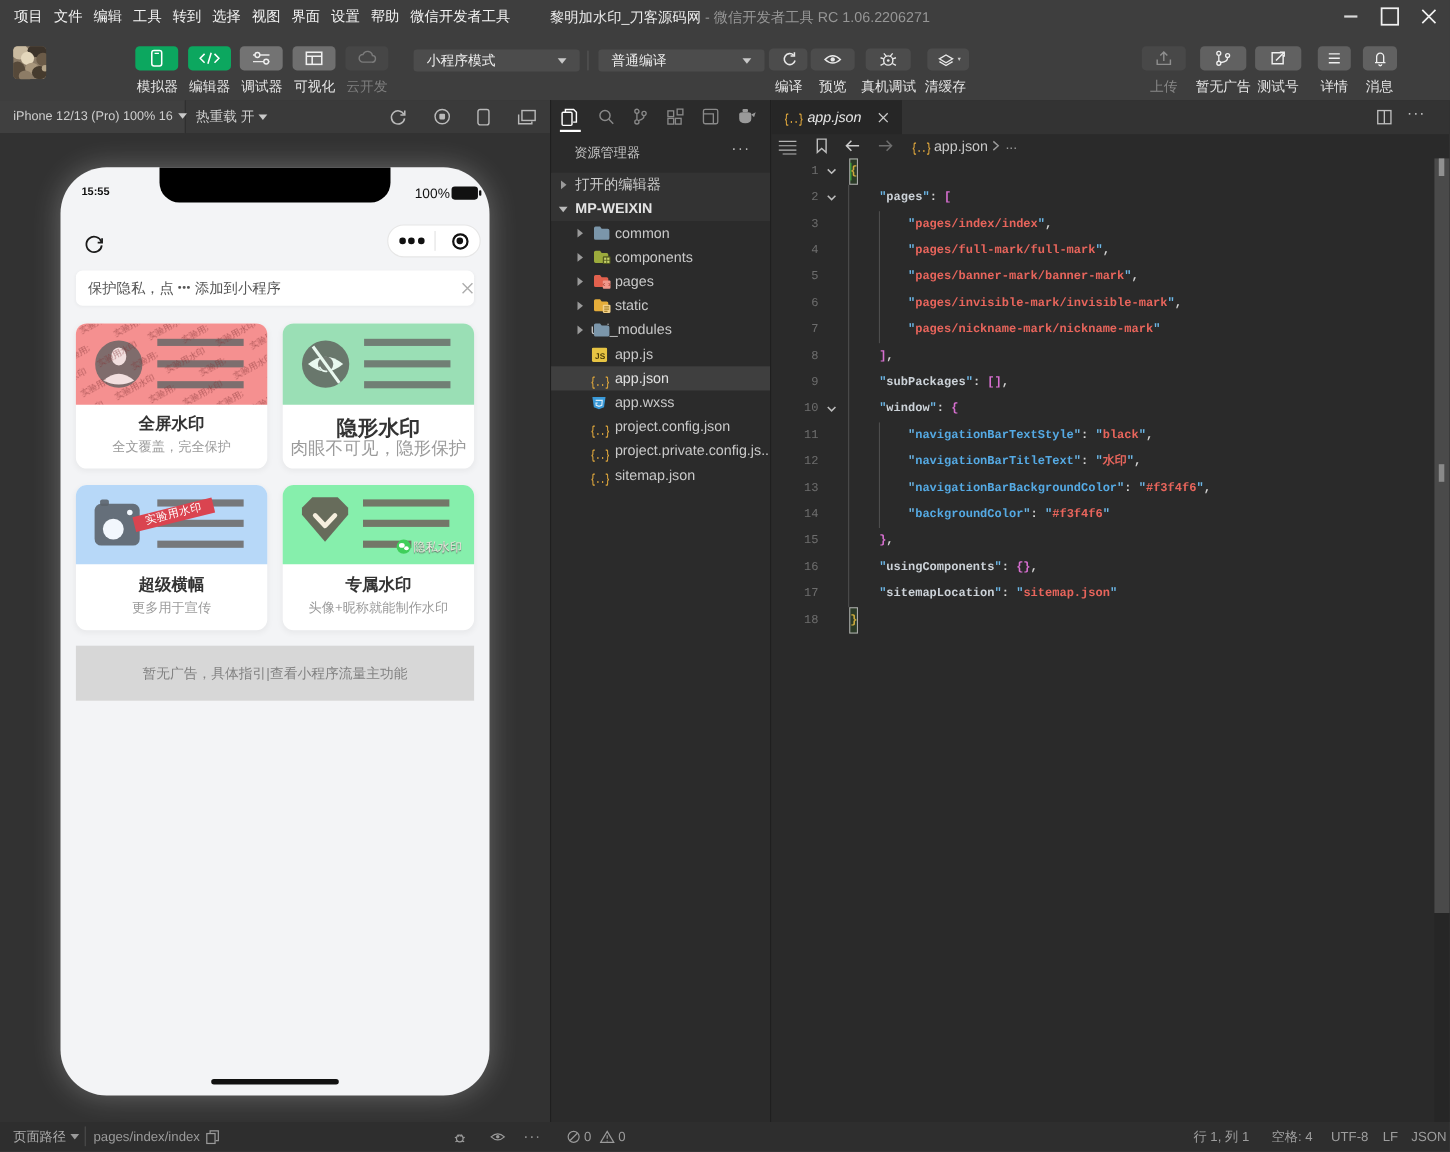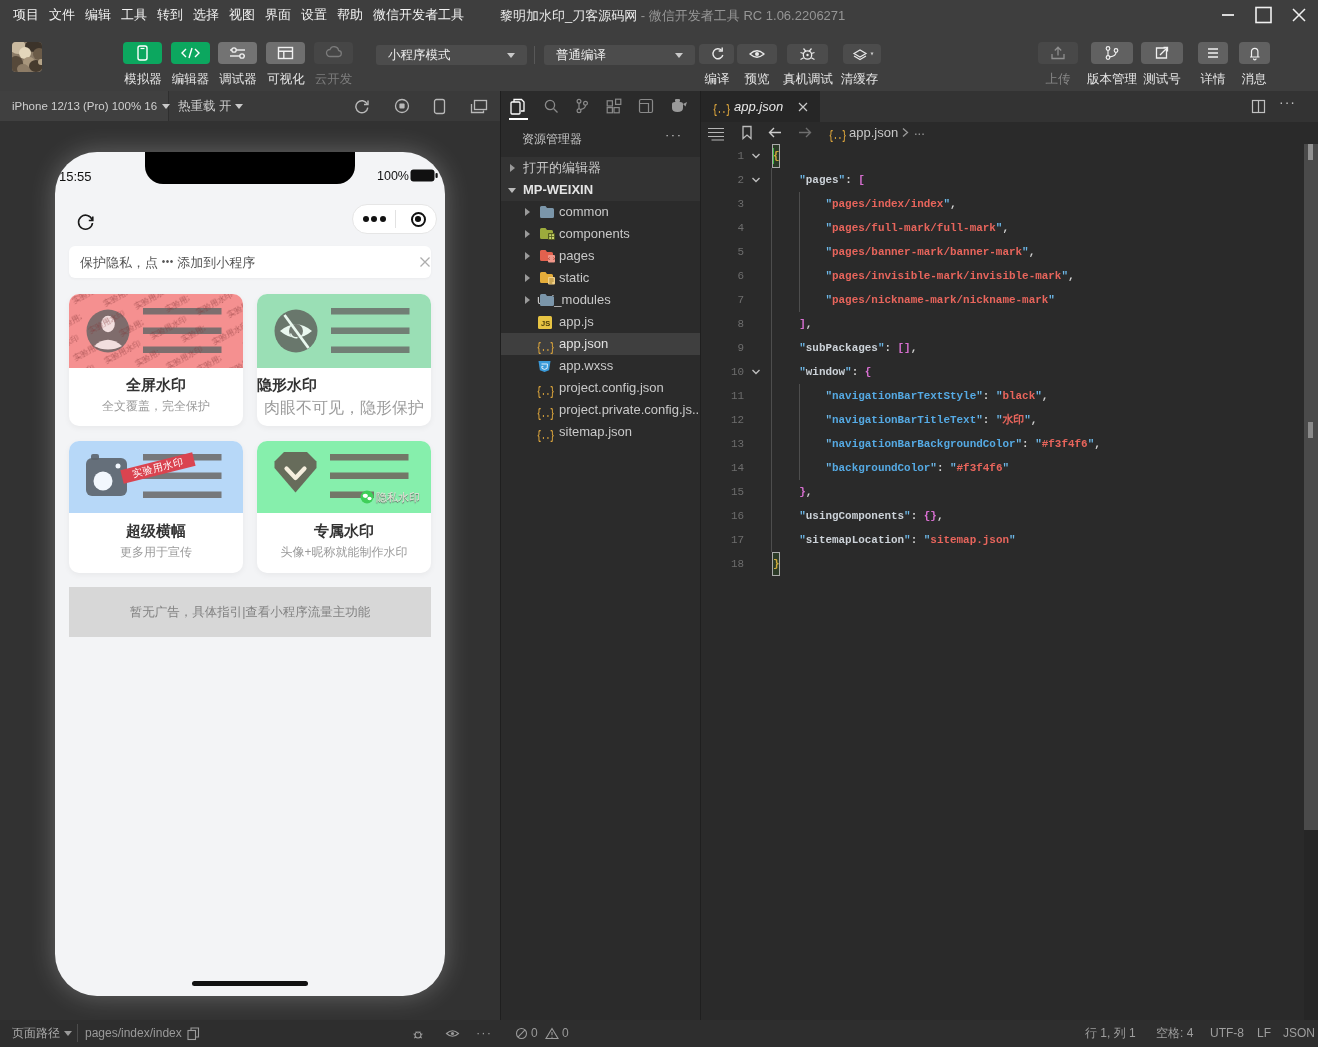--- a/index.html
+++ b/index.html
@@ -147,21 +147,21 @@
         <path d="M14 12 v4.5 h12 V12 M20 13.5 V5.5 M16.8 8.5 L20 5.2 L23.2 8.5" fill="none" stroke="#8e8e8e" stroke-width="1.3"></path>
       </svg>
     <div class="tlabel" style="left:1018px;color:#888">上传</div>
     <div class="tbtn" style="left:1091px;width:42px;background:#616161"></div>
     <svg class="abs" style="left:1091px;top:12px" width="42" height="22" viewBox="0 0 42 22">
         <circle cx="17" cy="6.5" r="1.8" fill="none" stroke="#f0f0f0" stroke-width="1.2"></circle>
         <circle cx="17" cy="15.5" r="1.8" fill="none" stroke="#f0f0f0" stroke-width="1.2"></circle>
         <circle cx="25" cy="8.5" r="1.8" fill="none" stroke="#f0f0f0" stroke-width="1.2"></circle>
         <path d="M17 8.3 v5.4 M25 10.3 q0 4-6 4.5" fill="none" stroke="#f0f0f0" stroke-width="1.2"></path>
       </svg>
-    <div class="tlabel" style="left:1086px;width:52px">版本管理</div>
+    <div class="tlabel" style="left:1086px;width:52px">暂无广告</div>
     <div class="tbtn" style="left:1141px;width:42px;background:#616161"></div>
     <svg class="abs" style="left:1141px;top:12px" width="42" height="22" viewBox="0 0 42 22">
         <path d="M24 6 h-8.5 v10 h10 V8 M19 13 L26.5 5.5 M22.5 5.5 h4 v4" fill="none" stroke="#f0f0f0" stroke-width="1.3"></path>
       </svg>
     <div class="tlabel" style="left:1142px;width:40px">测试号</div>
     <div class="tbtn" style="left:1198px;width:30px;background:#616161"></div>
     <svg class="abs" style="left:1198px;top:12px" width="30" height="22" viewBox="0 0 30 22">
         <path d="M10 7 h10 M10 11 h10 M10 15 h10" stroke="#f0f0f0" stroke-width="1.3"></path>
       </svg>
     <div class="tlabel" style="left:1188px;width:50px">详情</div>
@@ -191,21 +191,21 @@
         </svg>
       <svg class="abs" style="left:470px;top:8px" width="18" height="15" viewBox="0 0 18 15">
           <rect x="4.5" y="1.5" width="12" height="9" fill="none" stroke="#b9b9b9" stroke-width="1.3"></rect>
           <path d="M1.5 5 v8.5 h12 v-2" fill="none" stroke="#b9b9b9" stroke-width="1.3"></path>
         </svg>
     </div>
     <div id="phone">
 
       <div class="abs" style="left:90px;top:0;width:210px;height:32px;background:#000;border-radius:0 0 18px 18px"></div>
 
-      <div class="abs" style="left:4px;top:17px;font-size:13px;font-weight:400;color:#111">15:55</div>
+      <div class="abs" style="left:19px;top:17px;font-size:10px;font-weight:700;color:#111">15:55</div>
       <div class="abs" style="left:322px;top:17px;font-size:12.5px;color:#111">100%</div>
       <svg class="abs" style="left:355px;top:17px" width="28" height="13" viewBox="0 0 28 13">
           <rect x="0.5" y="0.5" width="24" height="12" rx="3" fill="#111"></rect>
           <rect x="25.5" y="4" width="2.2" height="5" rx="1" fill="#111"></rect>
         </svg>
 
       <svg class="abs" style="left:21px;top:60px" width="20" height="20" viewBox="0 0 20 20">
           <path d="M16.2 8 a7 7 0 1 0 0.3 3" fill="none" stroke="#1a1a1a" stroke-width="1.6"></path>
           <path d="M16.8 4.5 v4 h-4" fill="none" stroke="#1a1a1a" stroke-width="1.6"></path>
         </svg>
@@ -251,21 +251,21 @@
             <circle cx="39" cy="37" r="21.5" fill="rgba(100,108,100,0.9)"></circle>
             <path d="M23 37 q16-13.5 32 0 q-16 13.5-32 0z" fill="#e9f8ef"></path>
             <circle cx="39" cy="37" r="7" fill="rgba(100,108,100,0.9)"></circle>
             <path d="M33.5 39.5 a6 6 0 0 0 7 4" fill="none" stroke="#e9f8ef" stroke-width="1.5"></path>
             <path d="M27.5 21 L51.5 54" stroke="#e9f8ef" stroke-width="2.8"></path>
             <rect x="74" y="14" width="78.5" height="6.5" fill="rgba(110,118,112,0.92)"></rect>
             <rect x="74" y="33.5" width="78.5" height="6.5" fill="rgba(110,118,112,0.92)"></rect>
             <rect x="74" y="52.5" width="78.5" height="6.5" fill="rgba(110,118,112,0.92)"></rect>
           </svg>
         </div>
-        <div class="abs" style="left:0;top:82px;width:174px;font-size:15px;font-weight:600;color:#333">隐形水印</div>
+        <div class="abs" style="left:0;top:82px;width:174px;text-align:center;font-size:19px;font-weight:600;color:#333">隐形水印</div>
         <div class="abs" style="left:0;top:104px;width:174px;text-align:center;font-size:16px;color:#9b9b9b">肉眼不可见，隐形保护</div>
       </div>
       <div class="abs" style="left:14px;top:288.5px;width:174px;height:132px;background:#fff;border-radius:10px;box-shadow:0 2px 6px rgba(0,0,0,0.05)">
         <div class="abs" style="left:0;top:0;width:174px;height:72px;background:#b7d8f8;border-radius:10px 10px 0 0;overflow:hidden">
           <svg width="174" height="72" viewBox="0 0 174 72">
             <rect x="74" y="13" width="78.5" height="6.5" fill="rgba(112,112,112,0.92)"></rect>
             <rect x="74" y="31.5" width="78.5" height="6.5" fill="rgba(112,112,112,0.92)"></rect>
             <rect x="74" y="50.5" width="78.5" height="6.5" fill="rgba(112,112,112,0.92)"></rect>
             <rect x="22" y="13" width="8" height="6" rx="2" fill="rgba(92,100,108,0.9)"></rect>
             <rect x="17" y="17" width="41" height="38" rx="6" fill="rgba(92,100,108,0.9)"></rect>

